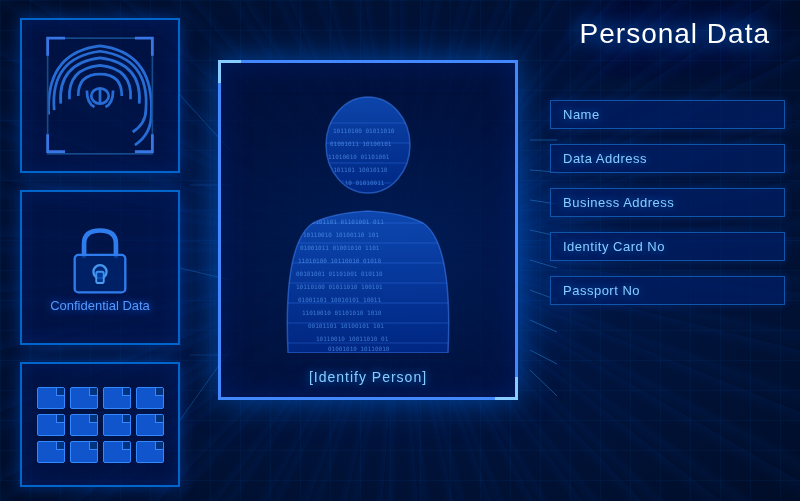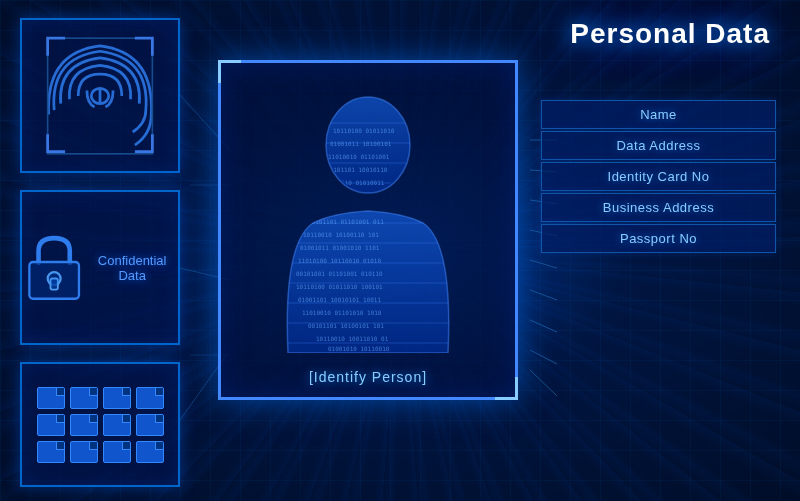--- a/index.html
+++ b/index.html
@@ -56,21 +56,21 @@
       background: radial-gradient(ellipse at 50% 50%, #0066ff 0%, transparent 70%);
     }
 
     
     .title {
       position: absolute;
       top: 18px;
       right: 30px;
       color: #fff;
       font-size: 28px;
-      font-weight: bold;
+      font-weight: normal;
       text-shadow: 0 0 20px #0088ff, 0 0 40px #0044ff;
       letter-spacing: 1px;
     }
 
     
     .panel-fingerprint {
       position: absolute;
       top: 18px;
       left: 20px;
       width: 160px;
@@ -93,21 +93,21 @@
     .panel-lock {
       position: absolute;
       top: 190px;
       left: 20px;
       width: 160px;
       height: 155px;
       border: 2px solid #0066cc;
       background: rgba(0,20,80,0.6);
       box-shadow: 0 0 15px rgba(0,100,255,0.4), inset 0 0 20px rgba(0,50,150,0.3);
       display: flex;
-      flex-direction: row;
+      flex-direction: column;
       align-items: center;
       justify-content: center;
     }
 
     .lock-svg {
       width: 70px;
       height: 75px;
       opacity: 0.9;
     }
 
@@ -209,26 +209,25 @@
       text-shadow: 0 0 10px #0088ff;
       letter-spacing: 1px;
       position: relative;
       z-index: 2;
     }
 
     
     .panel-data {
       position: absolute;
       top: 100px;
-      right: 24px;
+      right: 15px;
       width: 235px;
       display: flex;
       flex-direction: column;
-      gap: 2px;
-      text-align: center;
+      gap: 15px;
     }
 
     .data-field {
       background: rgba(0,30,100,0.75);
       border: 1px solid #1155aa;
       color: #88ccff;
       font-size: 13px;
       padding: 6px 12px;
       text-shadow: 0 0 8px #0066cc;
       box-shadow: 0 0 8px rgba(0,80,200,0.3);
@@ -406,16 +405,16 @@
     <ellipse cx="110" cy="62" rx="42" ry="48" fill="none" stroke="#4488ff" stroke-width="1.5" opacity="0.5"></ellipse>
     <path d="M 30,270 Q 25,160 55,140 Q 75,130 110,128 Q 145,130 165,140 Q 195,160 190,270 Z" fill="none" stroke="#4488ff" stroke-width="1.5" opacity="0.5"></path>
   </svg>
 
   <div class="identify-label">[Identify Person]</div>
 </div>
 
 <div class="panel-data" id="data-fields-container">
 <div class="data-field">Name</div>
     <div class="data-field">Data Address</div>
+    <div class="data-field">Business Address</div>
     <div class="data-field">Identity Card No</div>
-    <div class="data-field">Business Address</div>
     <div class="data-field">Passport No</div>
   </div>
 
 </body></html>

